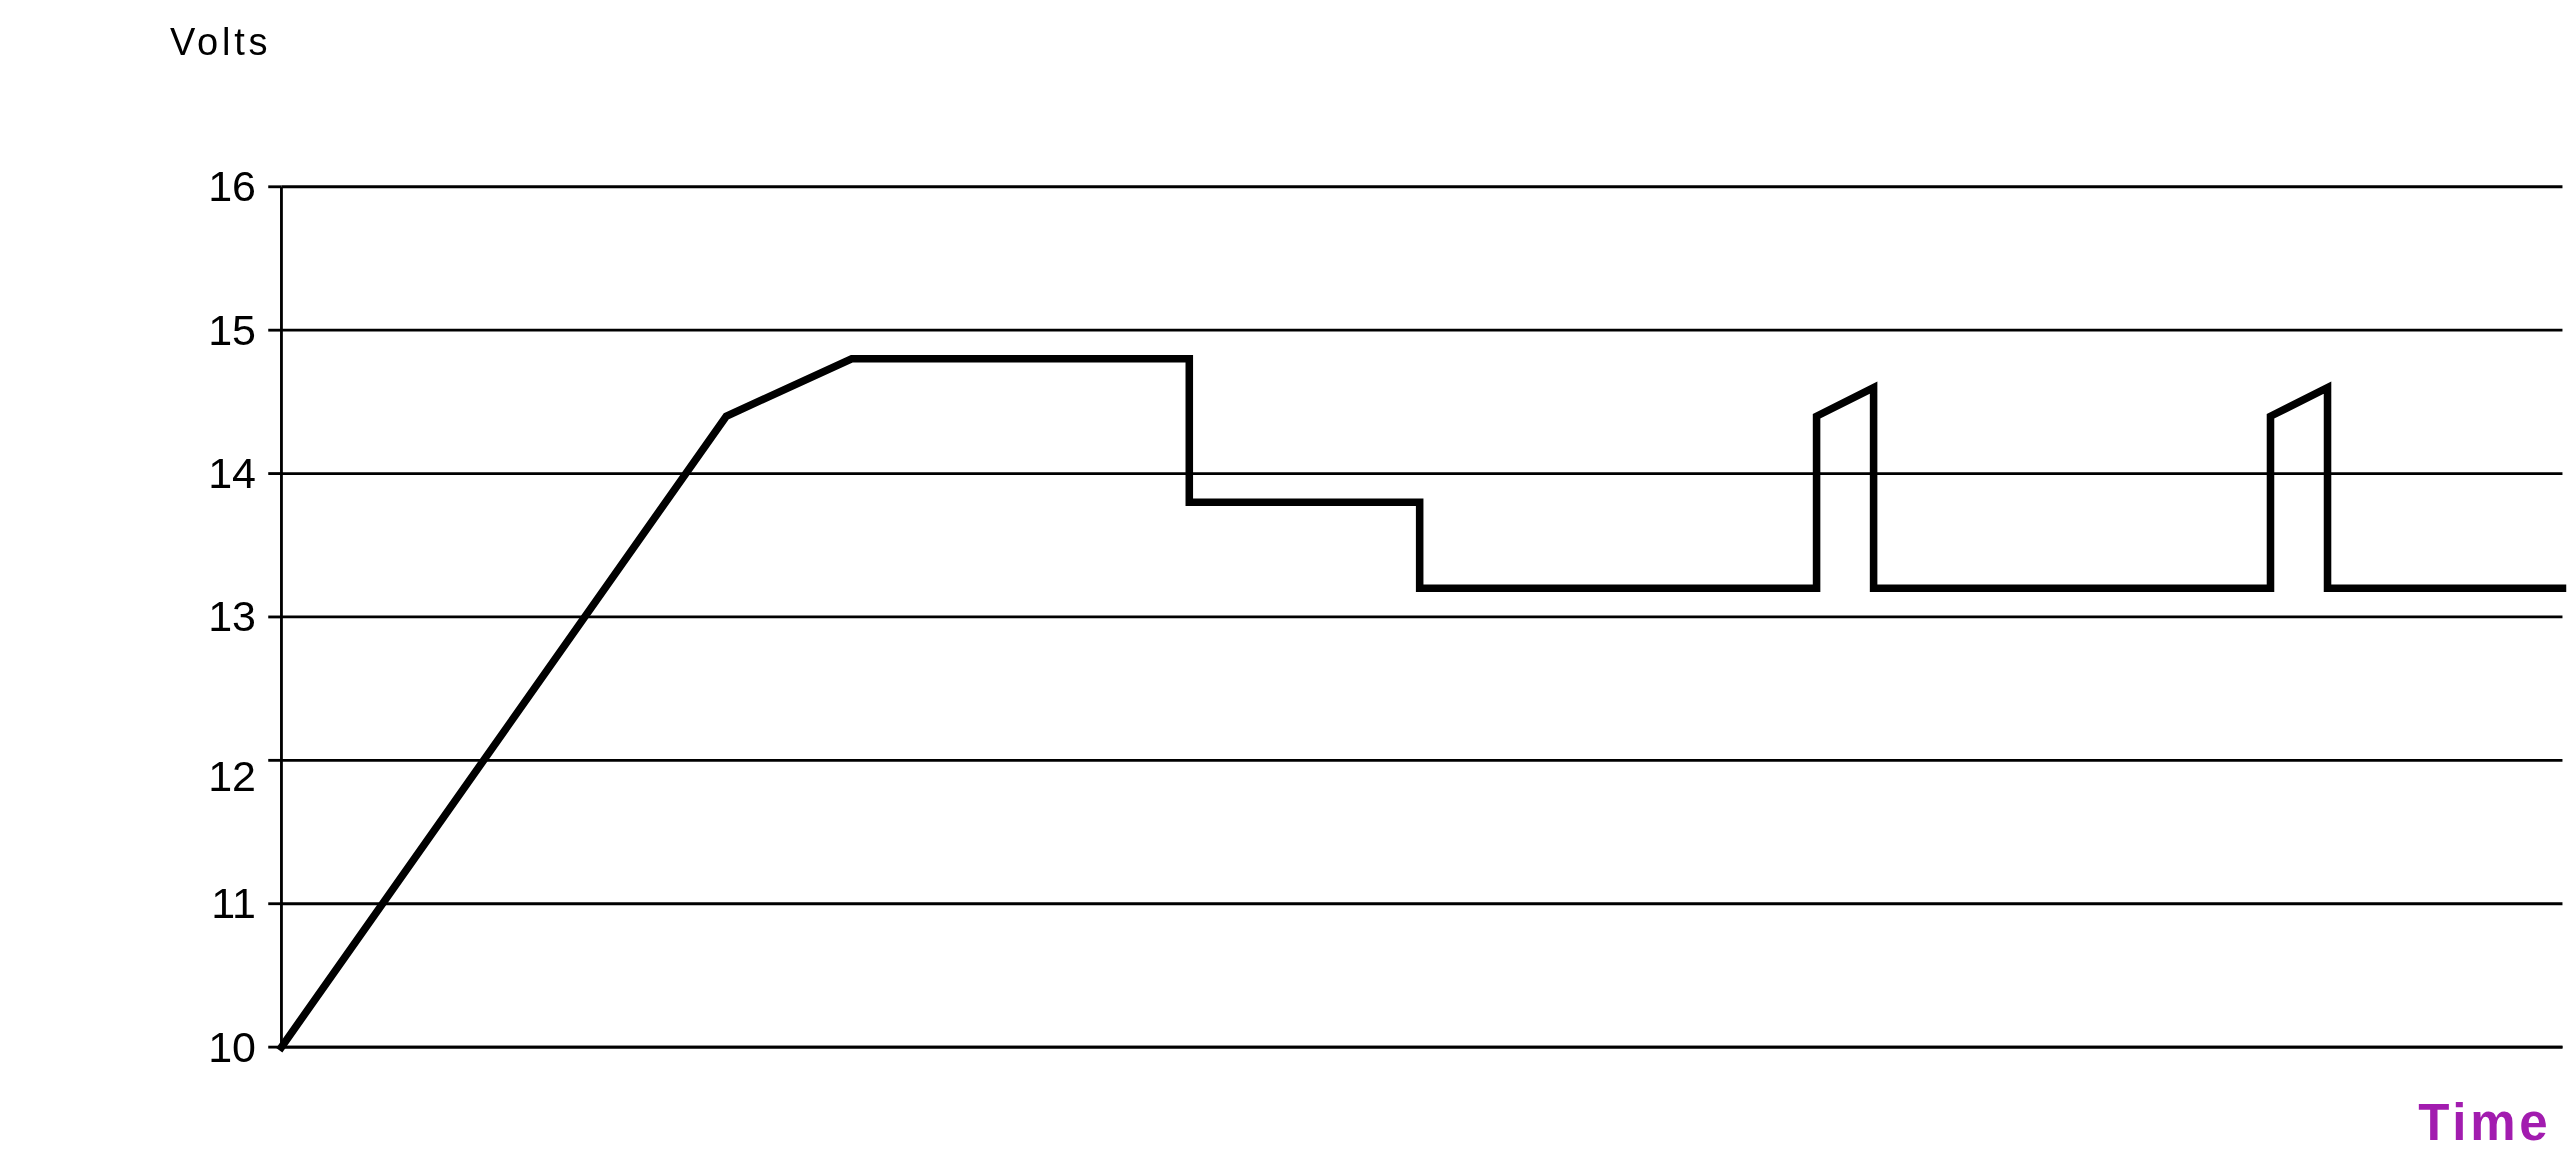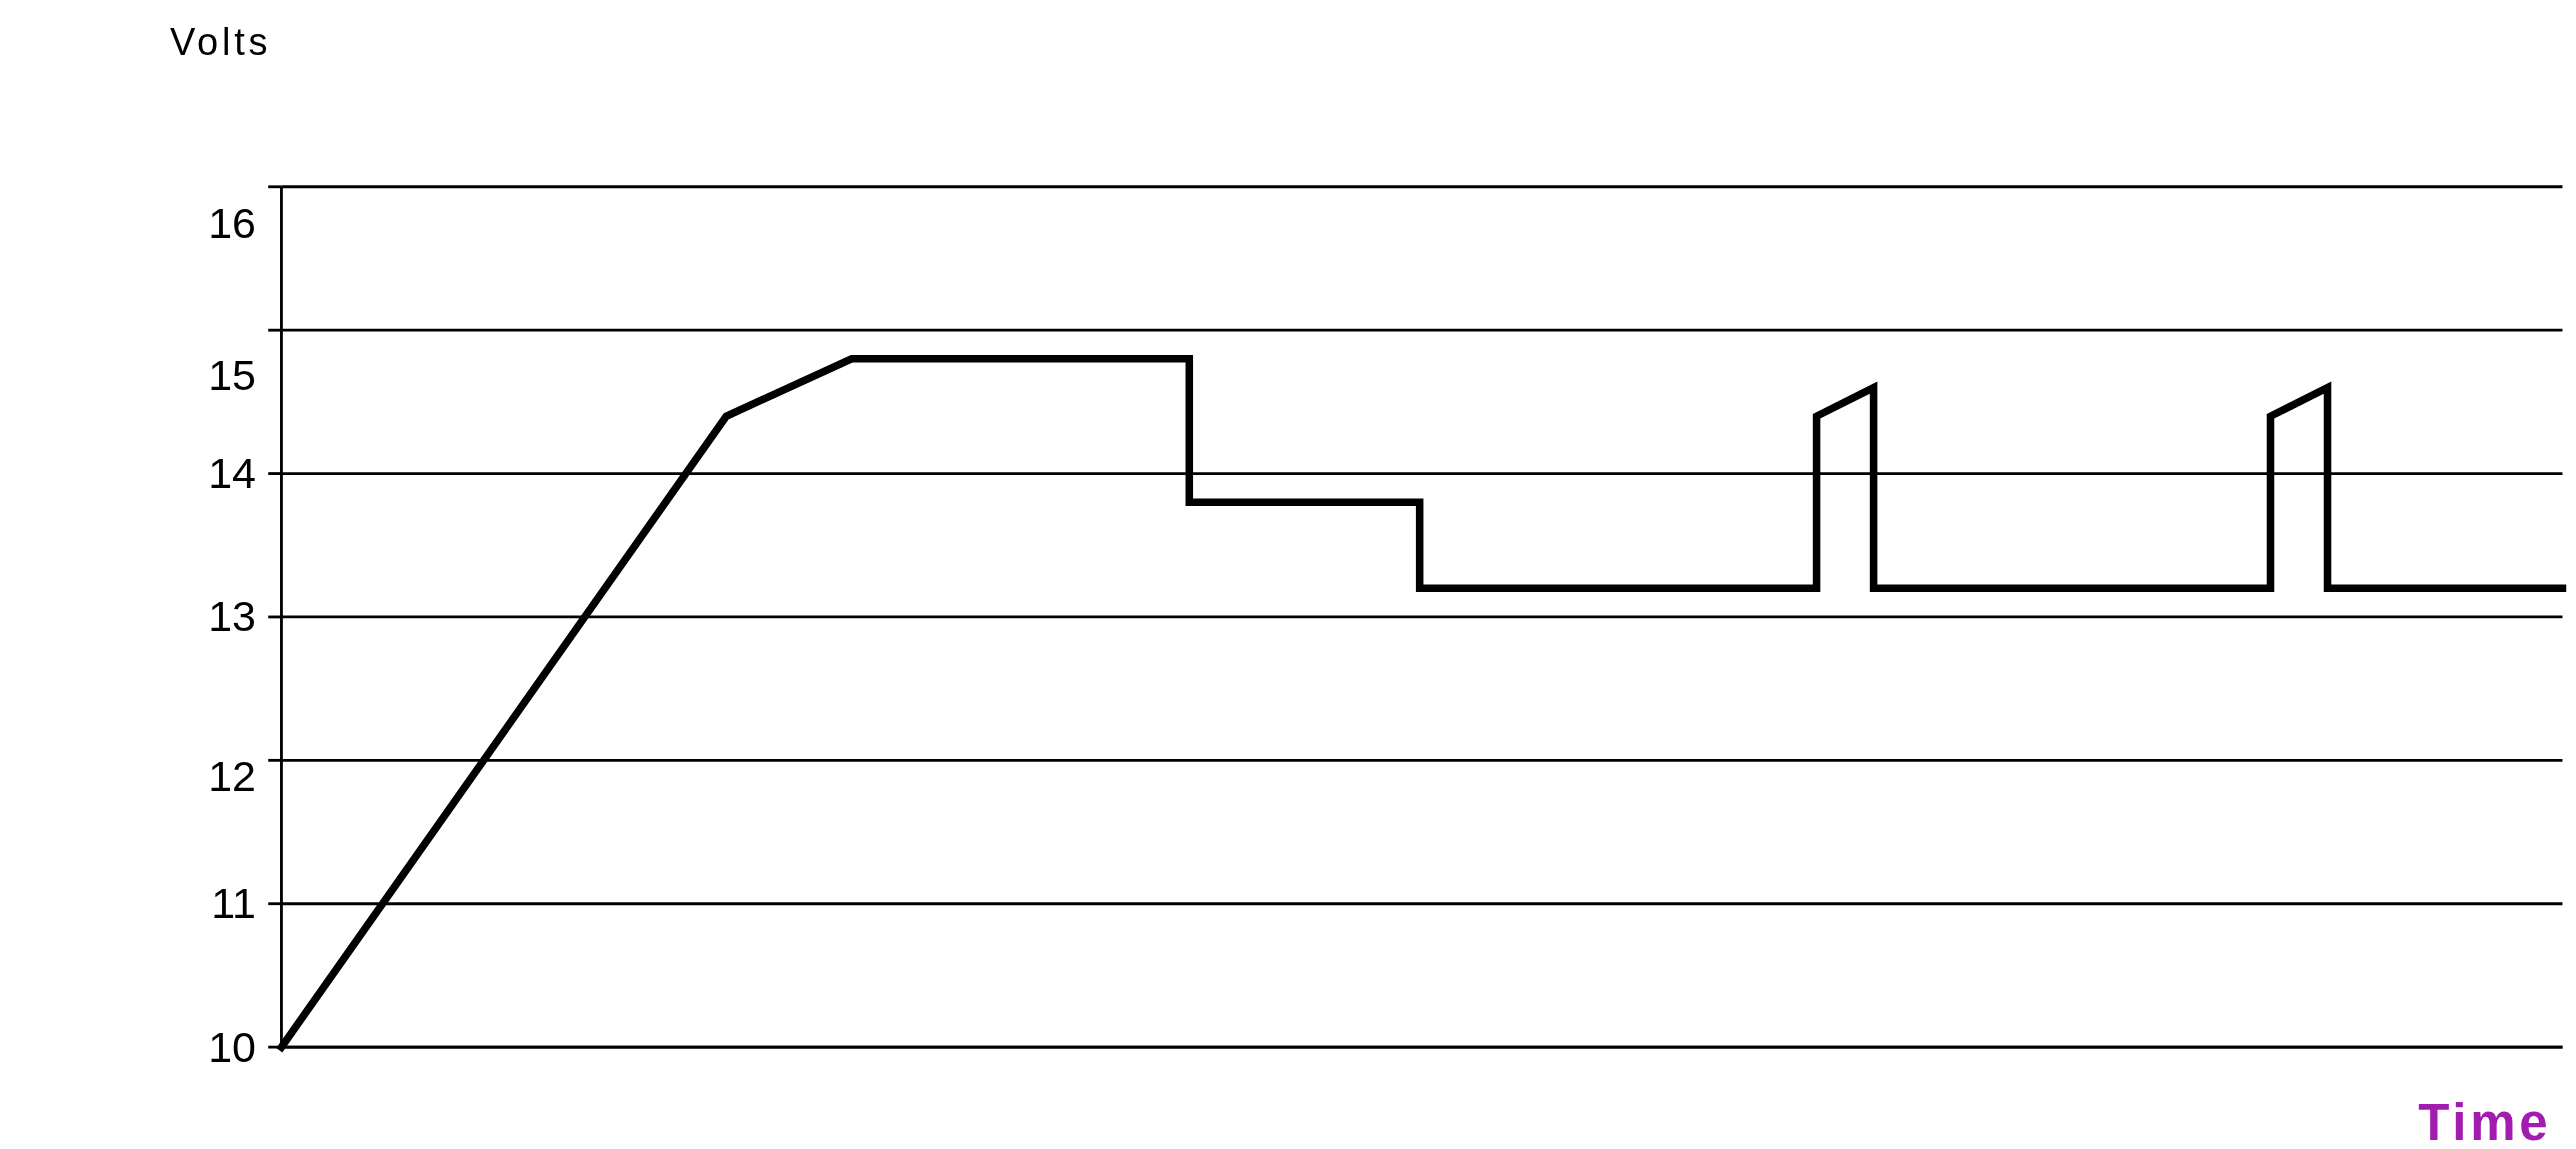--- a/index.html
+++ b/index.html
@@ -80,22 +80,22 @@
       <line x1="298" y1="958" x2="2716" y2="958" stroke="#000000" stroke-width="3"></line>
       <line x1="284" y1="958" x2="298" y2="958" stroke="#000000" stroke-width="3"></line>
       <line x1="298" y1="1110" x2="2716" y2="1110" stroke="#000000" stroke-width="3"></line>
       <line x1="284" y1="1110" x2="298" y2="1110" stroke="#000000" stroke-width="3"></line>
       <line x1="298" y1="198" x2="298" y2="1110" stroke="#000000" stroke-width="3"></line>
       <line x1="298" y1="1110" x2="2716" y2="1110" stroke="#000000" stroke-width="3"></line>
       <polyline points="298,1110 769.51,441.19999999999993 902.5,380.39999999999986 1260.364,380.39999999999986 1260.364,532.4 1504.582,532.4 1504.582,623.6000000000001 1925.3139999999999,623.6000000000001 1925.3139999999999,441.19999999999993 1985.764,410.80000000000007 1985.764,623.6000000000001 2406.496,623.6000000000001 2406.496,441.19999999999993 2466.946,410.80000000000007 2466.946,623.6000000000001 2716,623.6000000000001" fill="none" stroke="#000000" stroke-width="8" stroke-linejoin="miter" stroke-linecap="square"></polyline>
     </svg>
 
   <div id="y-tick-labels">
-      <div class="y-tick-label" style="top: 165px; margin-top: 37px;">16</div>
-      <div class="y-tick-label" style="top: 309px; margin-top: 45px;">15</div>
+      <div class="y-tick-label" style="top: 165px;">16</div>
+      <div class="y-tick-label" style="top: 309px;">15</div>
       <div class="y-tick-label" style="top: 452px;">14</div>
       <div class="y-tick-label" style="top: 595px;">13</div>
       <div class="y-tick-label" style="top: 739px; margin-top: 16px;">12</div>
       <div class="y-tick-label" style="top: 882px; text-align: right;">11</div>
       <div class="y-tick-label" style="top: 1026px;">10</div>
     </div>
 
   <div class="y-axis-title">Volts</div>
 
 

